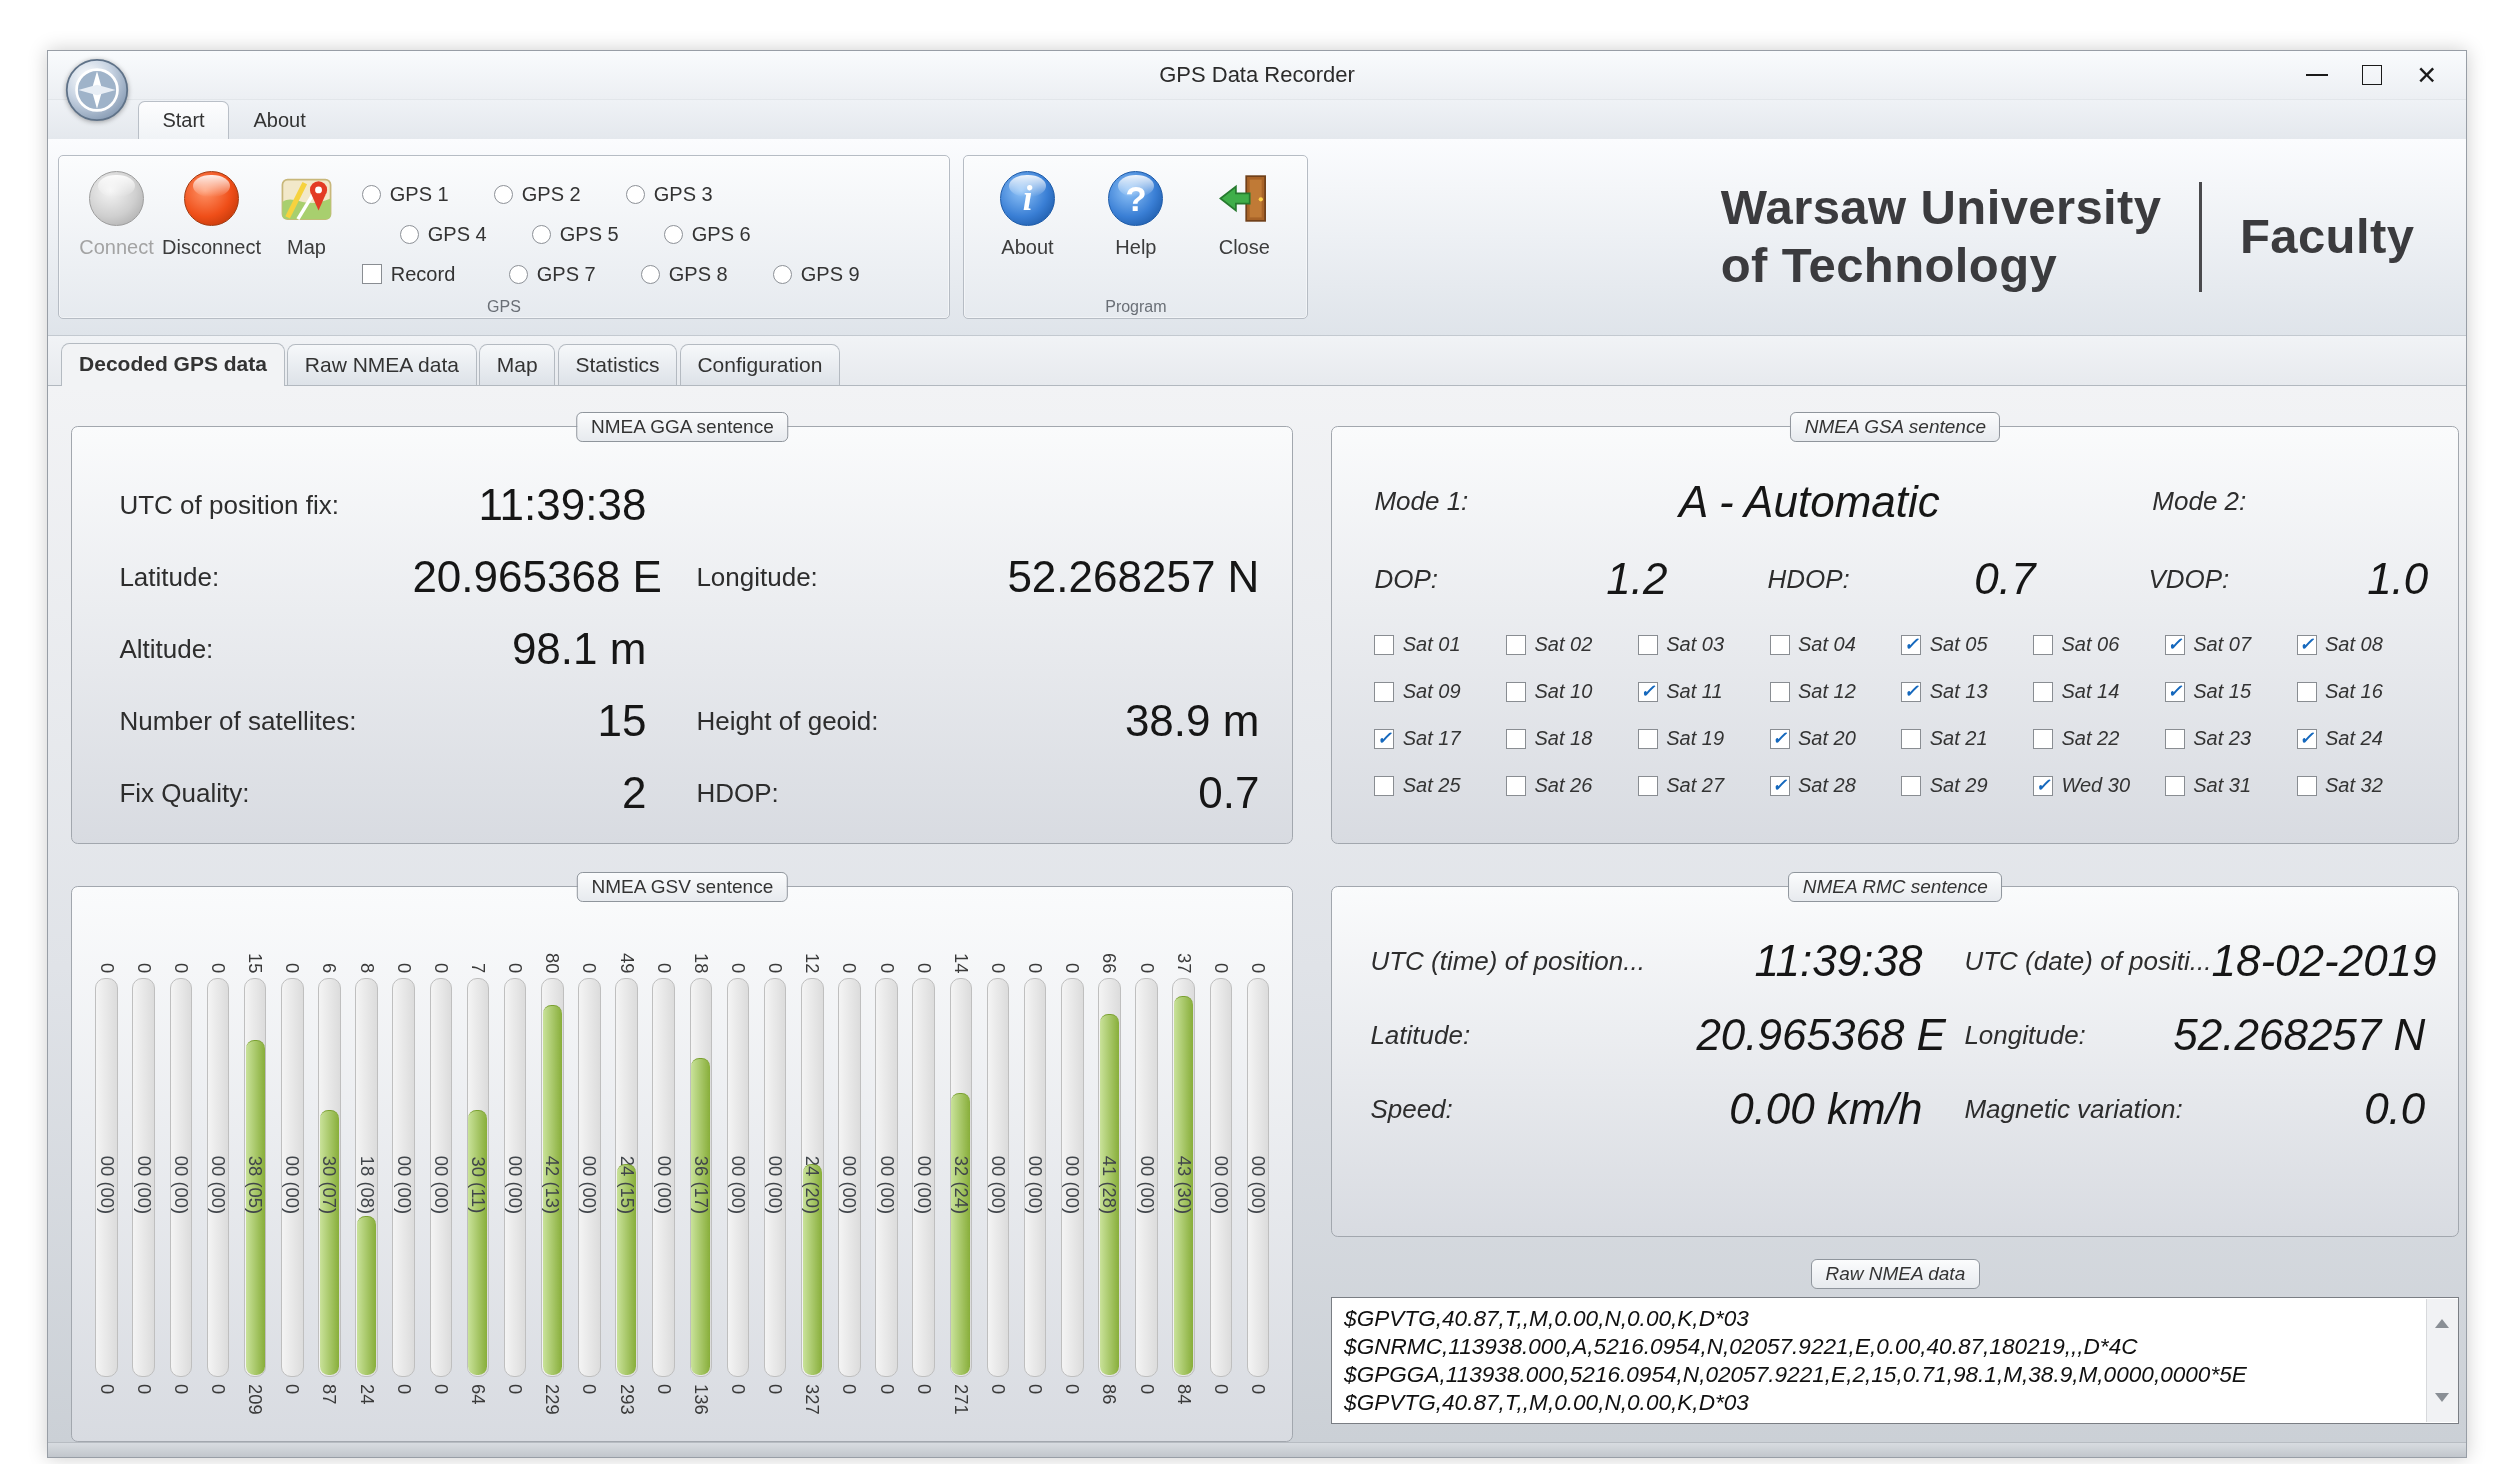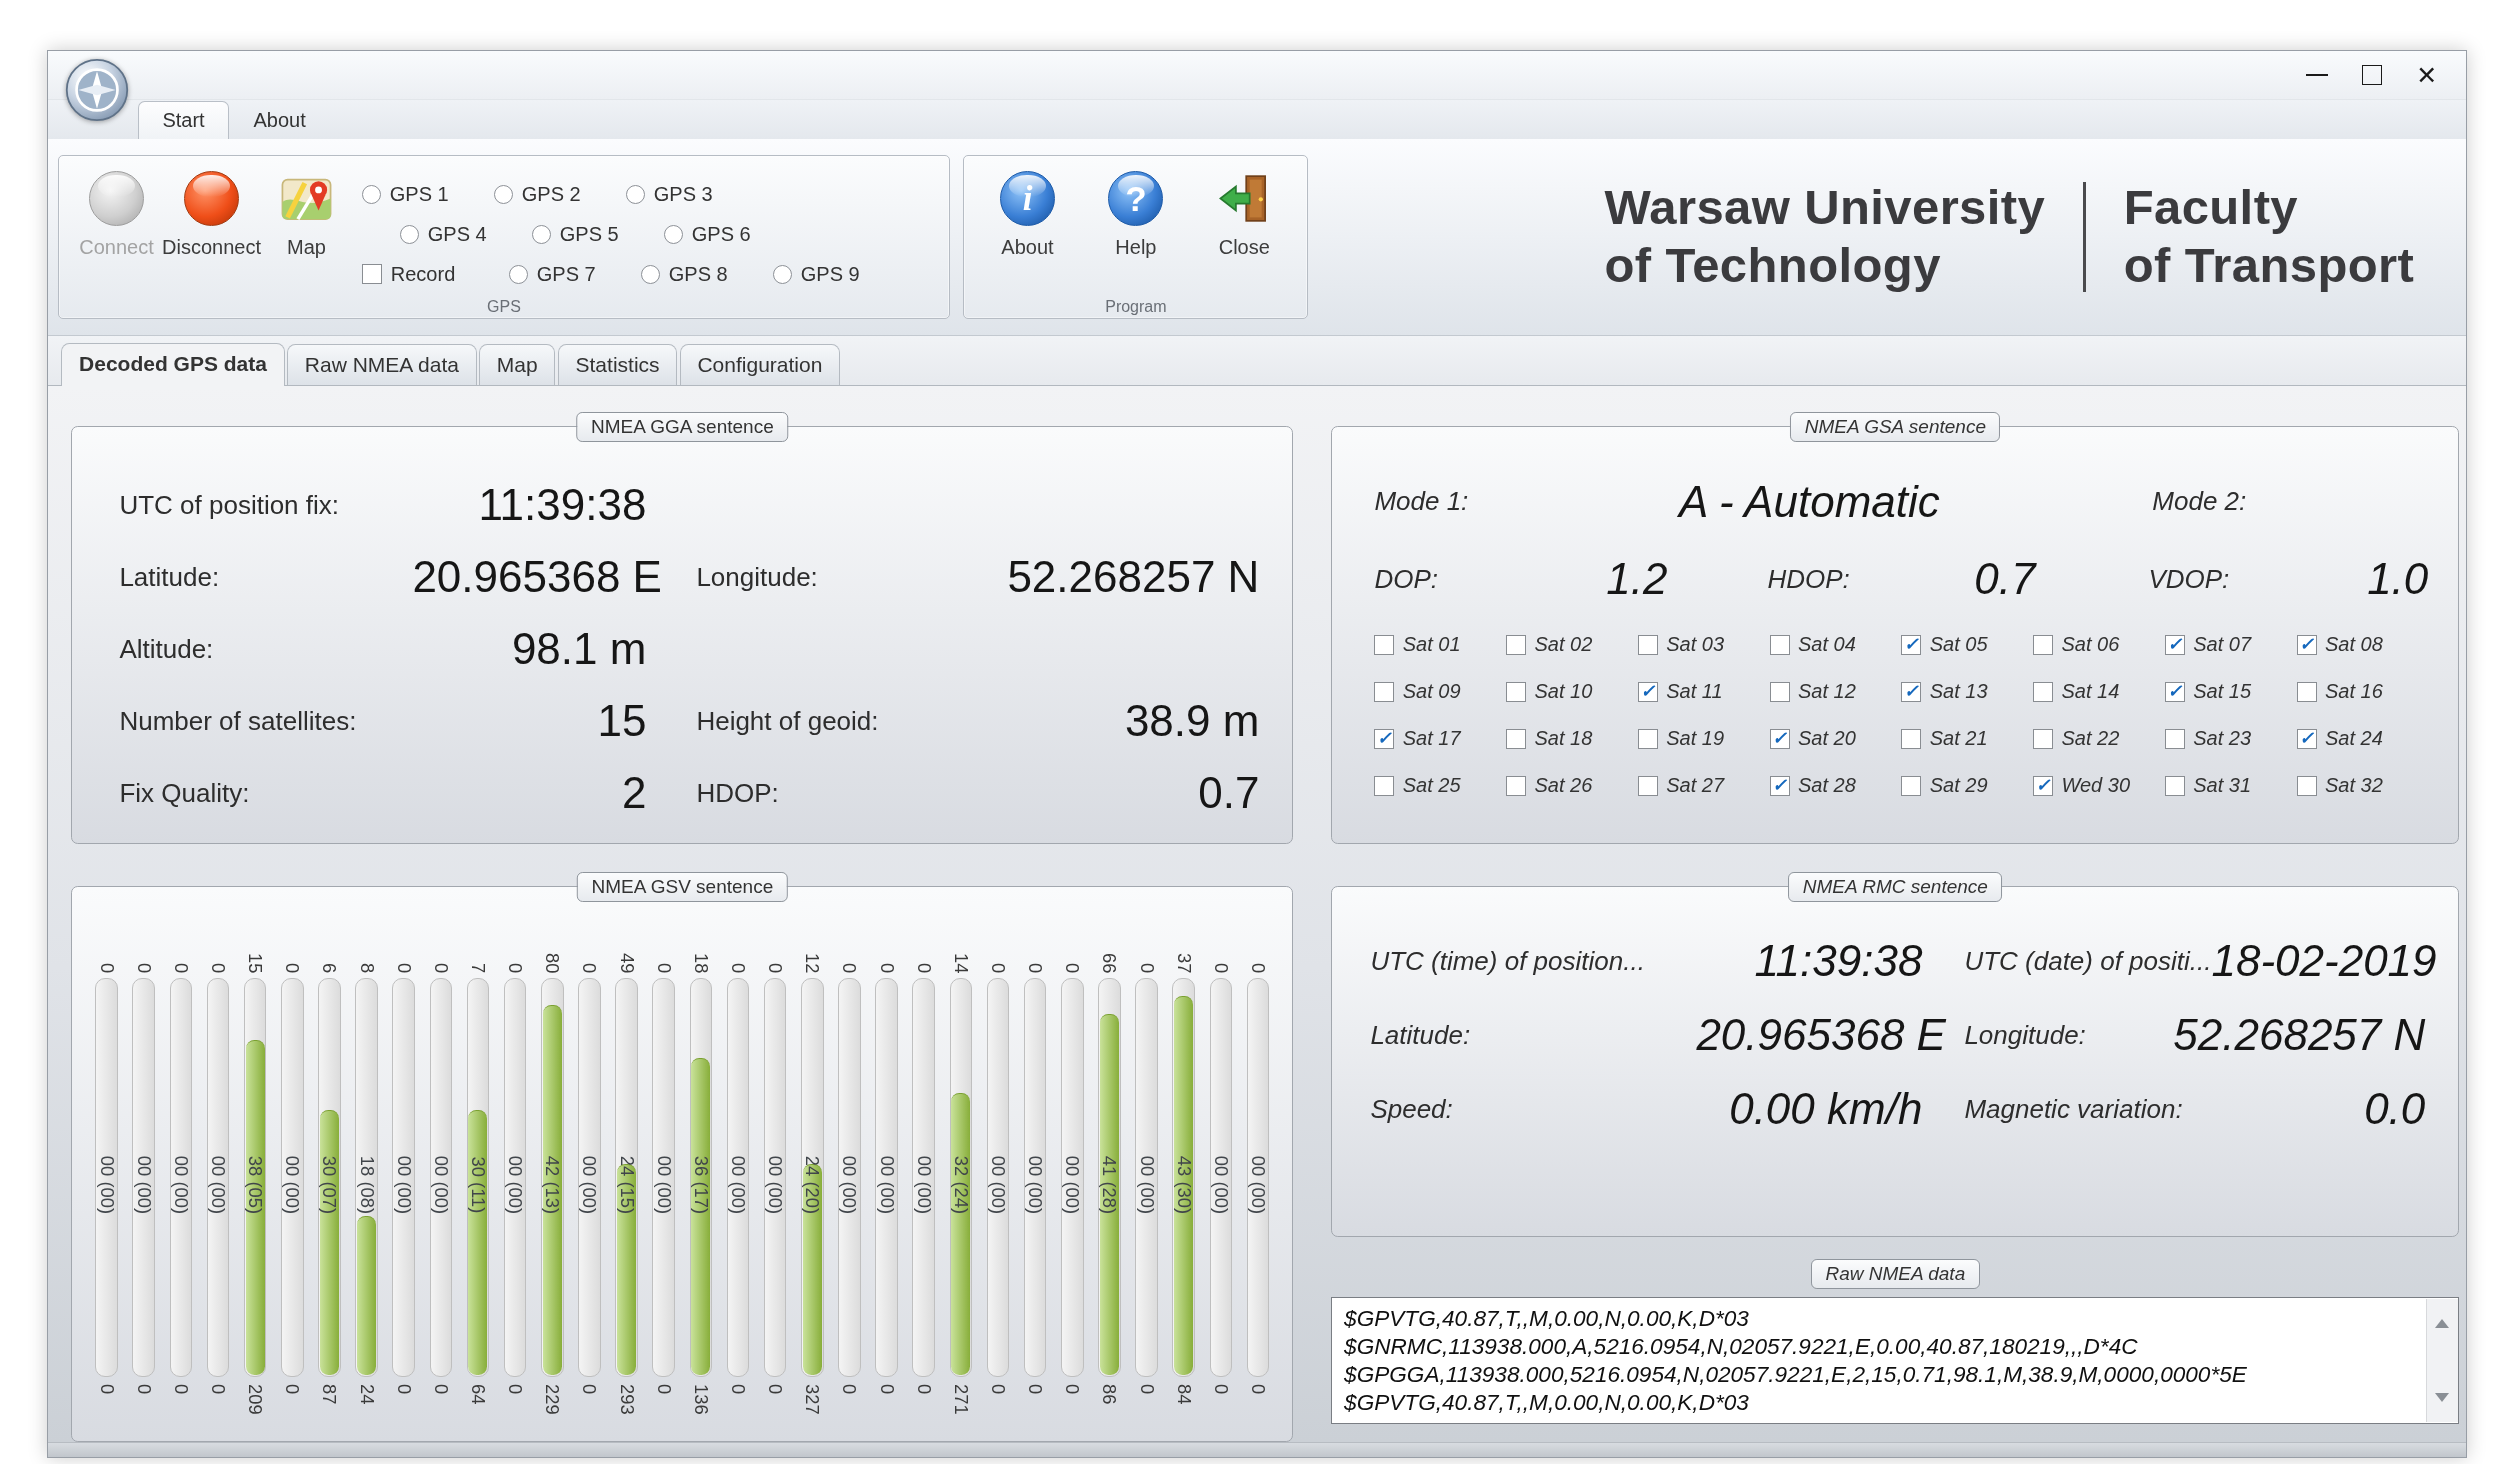--- a/index.html
+++ b/index.html
@@ -153,20 +153,21 @@
   .bottom-frame { height:15px; flex:none; background:linear-gradient(#d8dce1,#c1c6cc);
                   border-top:0.8px solid #b7bcc2; }
 </style>
 </head>
 <body>
 
 <div class="page">
   <div class="window">
 
     <div class="titlebar">
+      <div class="title">GPS Data Recorder</div>
       <div class="win-controls">
         <div class="win-btn">
             <span class="min-glyph"></span>
           </div>
         <div class="win-btn">
             <span class="max-glyph"></span>
           </div>
         <div class="win-btn">
             <span class="close-glyph">✕</span>
           </div>
@@ -299,21 +300,20 @@
       </div>
 
       <div class="branding">
         <div class="brand-text">
           <div>Warsaw University</div>
           <div>of Technology</div>
         </div>
         <div class="brand-divider"></div>
         <div class="brand-text">
           <div>Faculty</div>
-          <div>of Transport</div>
         </div>
       </div>
     </div>
 
     <div class="doc-tabs">
         <div class="doc-tab selected">Decoded GPS data</div>
         <div class="doc-tab">Raw NMEA data</div>
         <div class="doc-tab">Map</div>
         <div class="doc-tab">Statistics</div>
         <div class="doc-tab">Configuration</div>

